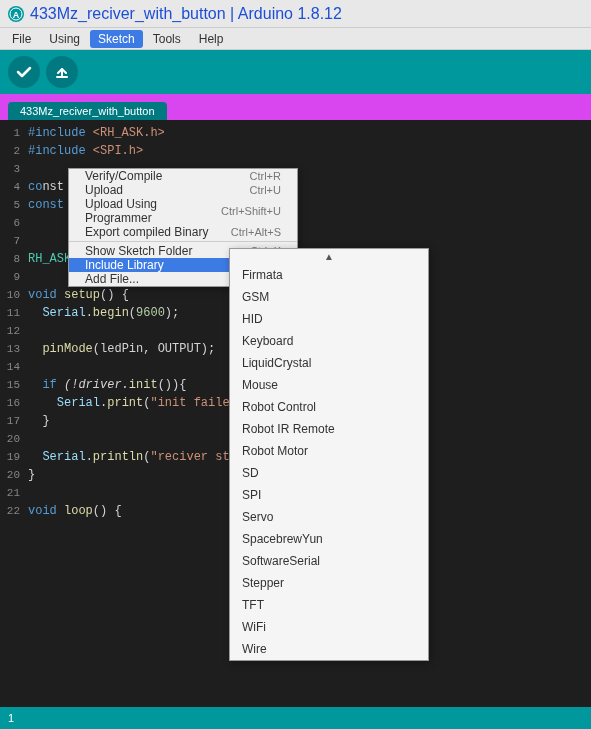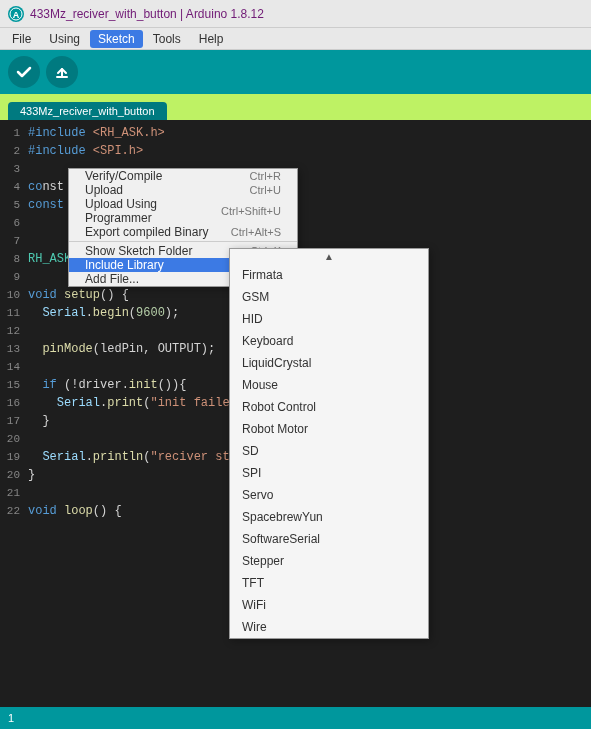--- a/index.html
+++ b/index.html
@@ -28,22 +28,22 @@
       height: 16px;
       background: #00979d;
       border-radius: 50%;
       display: flex;
       align-items: center;
       justify-content: center;
       font-size: 10px;
       color: white;
     }
     .title-bar-text {
-      font-size: 12px;
-      color: #701a75;
+      font-size: 16px;
+      color: #1d4ed8;
     }
 
     
     .menu-bar {
       background: #e8e8e8;
       height: 22px;
       display: flex;
       align-items: center;
       padding: 0 4px;
       border-bottom: 1px solid #ccc;
@@ -79,21 +79,21 @@
       color: white;
       font-size: 16px;
       cursor: pointer;
       display: flex;
       align-items: center;
       justify-content: center;
     }
 
     
     .tab-bar {
-      background: #bef264;
+      background: #d946ef;
       height: 26px;
       display: flex;
       align-items: flex-end;
       padding: 0 8px;
     }
     .tab {
       background: #007a80;
       color: white;
       font-size: 11px;
       padding: 3px 12px;
@@ -320,21 +320,21 @@
     <div class="code-line">
       <span class="line-num">13</span>
       <span class="line-code">&nbsp;&nbsp;<span class="fn">pinMode</span><span style="color:#d4d4d4;">(ledPin, OUTPUT);</span></span>
     </div>
     <div class="code-line">
       <span class="line-num">14</span>
       <span class="line-code"></span>
     </div>
     <div class="code-line">
       <span class="line-num">15</span>
-      <span class="line-code">&nbsp;&nbsp;<span class="kw">if</span> <span style="color:#d4d4d4;">(!driver.</span><span class="fn">init</span><span style="color:#d4d4d4;">()){</span></span>
+      <span class="line-code">&nbsp;&nbsp;<span class="kw">if</span> <span style="color:#d4d4d4;font-style:italic;">(!driver.</span><span class="fn">init</span><span style="color:#d4d4d4;">()){</span></span>
     </div>
     <div class="code-line">
       <span class="line-num">16</span>
       <span class="line-code">&nbsp;&nbsp;&nbsp;&nbsp;<span style="color:#9cdcfe;">Serial</span><span style="color:#d4d4d4;">.</span><span class="fn">print</span><span style="color:#d4d4d4;">(</span><span class="str">"init faile</span></span>
     </div>
     <div class="code-line">
       <span class="line-num">17</span>
       <span class="line-code">&nbsp;&nbsp;<span style="color:#d4d4d4;">}</span></span>
     </div>
     <div class="code-line">
@@ -394,20 +394,21 @@
 
     <div class="library-submenu" style="top: 78px; left: 229px;">
       <div class="lib-arrow">▲</div>
       <div class="lib-item">Firmata</div>
       <div class="lib-item">GSM</div>
       <div class="lib-item">HID</div>
       <div class="lib-item">Keyboard</div>
       <div class="lib-item">LiquidCrystal</div>
       <div class="lib-item">Mouse</div>
       <div class="lib-item">Robot Control</div>
+      <div class="lib-item">Robot IR Remote</div>
       <div class="lib-item">Robot Motor</div>
       <div class="lib-item">SD</div>
       <div class="lib-item">SPI</div>
       <div class="lib-item">Servo</div>
       <div class="lib-item">SpacebrewYun</div>
       <div class="lib-item">SoftwareSerial</div>
       <div class="lib-item">Stepper</div>
       <div class="lib-item">TFT</div>
       <div class="lib-item">WiFi</div>
       <div class="lib-item">Wire</div>

